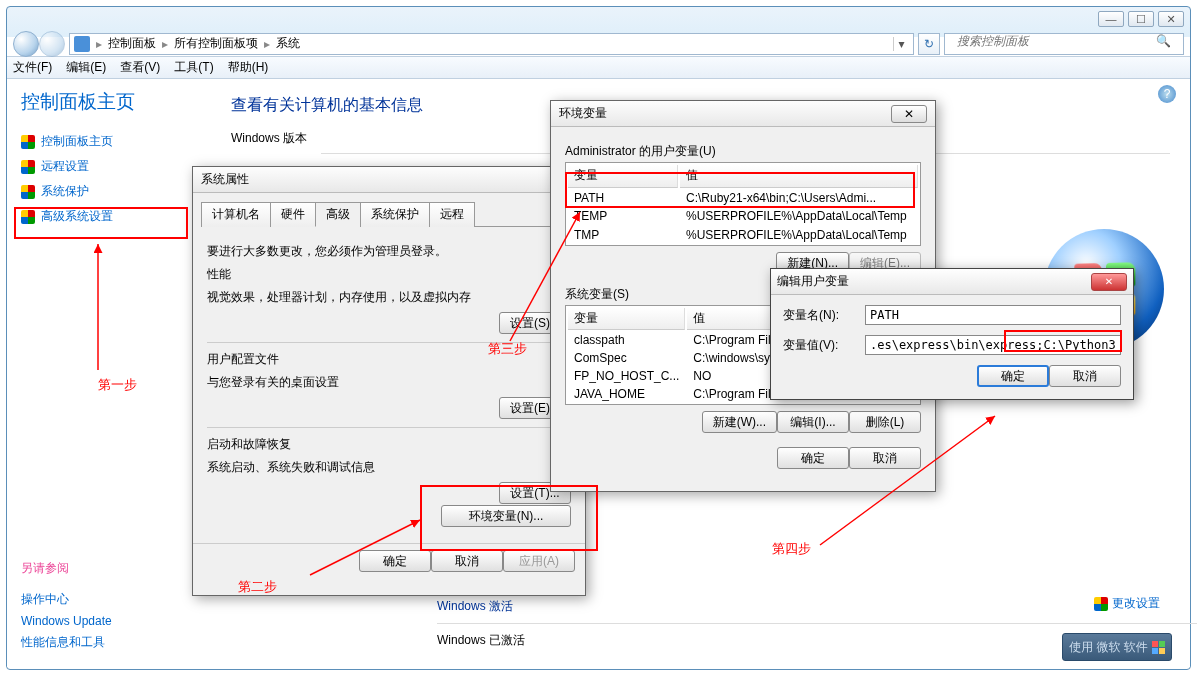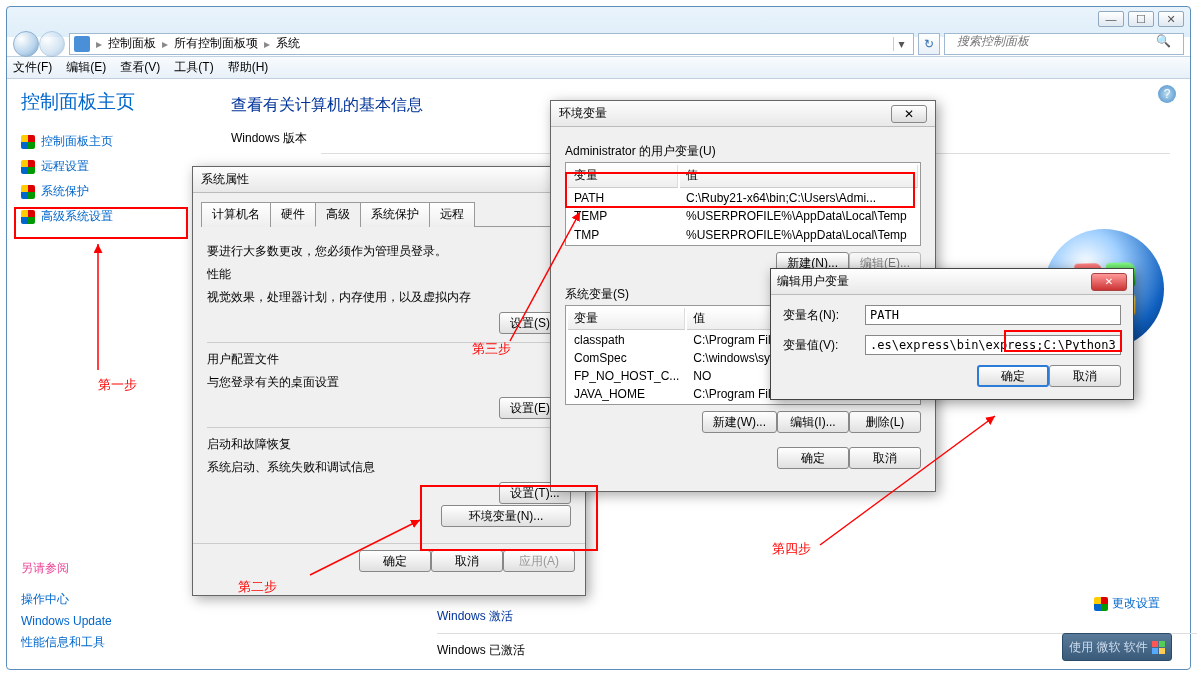--- a/index.html
+++ b/index.html
@@ -34,21 +34,21 @@
 .help-icon{position:absolute;right:14px;top:6px;width:18px;height:18px;border-radius:50%;background:radial-gradient(#bde,#48c);color:#fff;text-align:center;line-height:18px;cursor:pointer}
 .win7-logo{position:absolute;right:26px;top:150px;width:120px;height:120px;border-radius:50%;background:radial-gradient(circle at 35% 30%,#fff 0%,#a0d0ff 30%,#1060c0 70%,#002050 100%);display:flex;align-items:center;justify-content:center}
 .win7-flag{width:62px;height:52px;display:grid;grid-template-columns:1fr 1fr;grid-template-rows:1fr 1fr;gap:4px;transform:perspective(200px) rotateY(-10deg)}
 .win7-flag div{border-radius:4px 8px}
 .fl-r{background:linear-gradient(#f88,#d00)}
 .fl-g{background:linear-gradient(#8f8,#090)}
 .fl-b{background:linear-gradient(#8cf,#06c)}
 .fl-y{background:linear-gradient(#ff8,#fa0)}
 .change-link{position:absolute;right:30px;top:516px;color:#0066cc;cursor:pointer;display:flex;align-items:center;gap:4px}
 .see-also{position:absolute;left:14px;bottom:24px;color:#ec4899}
-.activate{position:absolute;left:226px;bottom:8px}
+.activate{position:absolute;left:226px;bottom:18px}
 .activate .h{color:#003399;margin-bottom:8px}
 .ms-badge{position:absolute;right:18px;bottom:6px;width:110px;height:28px;background:linear-gradient(#5a7a9a,#3a5a7a);border:1px solid #2a4a6a;border-radius:3px;color:#cde;display:flex;align-items:center;justify-content:center;font-size:11px;gap:4px}
 
 
 .dlg{position:absolute;background:#f0f0f0;border:1px solid #666;box-shadow:3px 3px 12px rgba(0,0,0,.35)}
 .dlg-title{height:26px;background:linear-gradient(#fdfdfd,#e8e8e8);border-bottom:1px solid #bbb;display:flex;align-items:center;padding:0 8px;justify-content:space-between}
 .dlg-x{width:36px;height:18px;border:1px solid #a44;border-radius:3px;background:linear-gradient(#f99,#c33);color:#fff;text-align:center;line-height:16px;cursor:pointer;font-size:10px}
 .dlg-close-g{width:36px;height:18px;border:1px solid #888;border-radius:3px;background:linear-gradient(#fff,#ddd);text-align:center;line-height:16px;cursor:pointer}
 .tabs{display:flex;margin:8px 8px 0 8px;border-bottom:1px solid #999}
 .tab{padding:3px 10px;border:1px solid #999;border-bottom:none;background:linear-gradient(#fff,#eee);margin-right:-1px;cursor:pointer;position:relative;top:1px}
@@ -320,18 +320,18 @@
 <div class="ann" style="left:98px;top:376px">第一步</div>
 
 <div class="arrow" style="left:310px;top:500px"><svg width="120" height="80">
       <line x1="0" y1="75" x2="110" y2="20" stroke="red" stroke-width="1.5" marker-end="url(#ah)"></line>
     </svg></div>
 <div class="ann" style="left:238px;top:578px">第二步</div>
 
 <div class="arrow" style="left:500px;top:206px"><svg width="100" height="140">
       <line x1="10" y1="135" x2="80" y2="6" stroke="red" stroke-width="1.5" marker-end="url(#ah)"></line>
     </svg></div>
-<div class="ann" style="left:472px;top:340px">第三步</div>
+<div class="ann" style="left:488px;top:340px">第三步</div>
 
 <div class="arrow" style="left:820px;top:410px"><svg width="190" height="140">
       <line x1="0" y1="135" x2="175" y2="6" stroke="red" stroke-width="1.5" marker-end="url(#ah)"></line>
     </svg></div>
 <div class="ann" style="left:772px;top:540px">第四步</div>
 
 </body></html>

